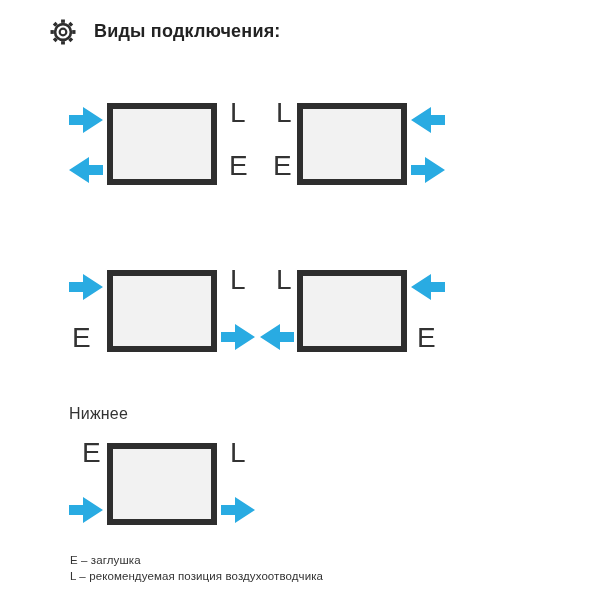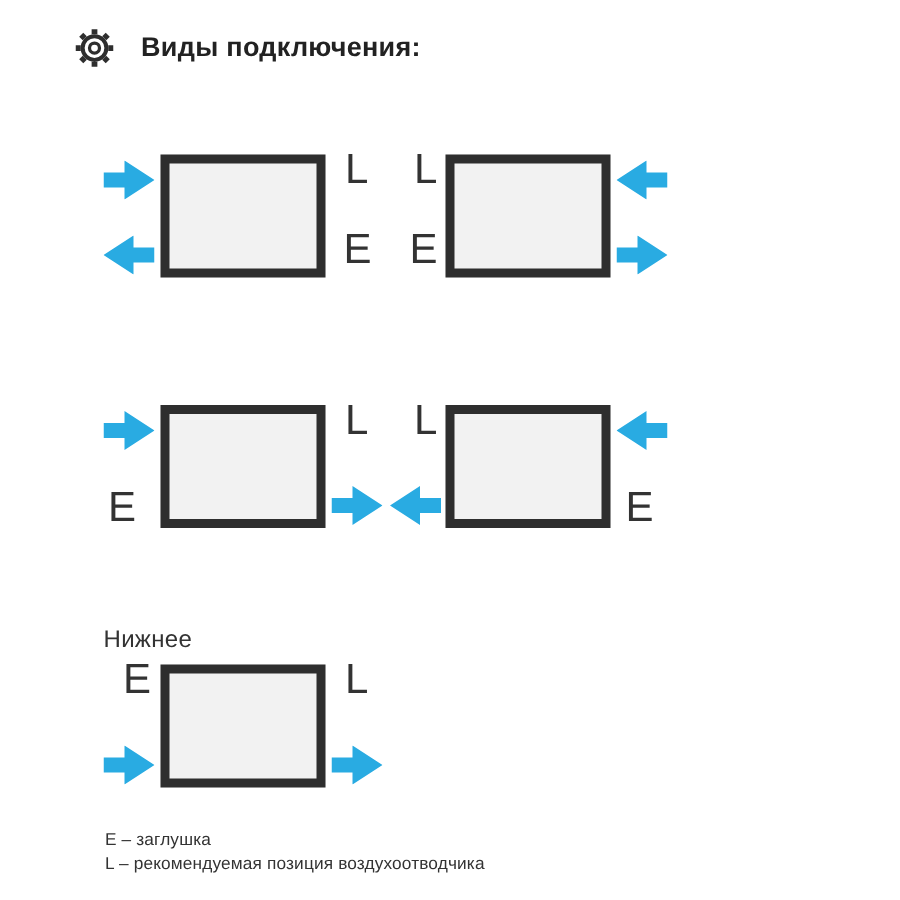--- a/index.html
+++ b/index.html
@@ -90,21 +90,21 @@
   <div class="box" style="left:265px; top:270px"></div>
   <div class="lab" style="left:244px; top:266px">L</div>
   <svg class="arrow left" style="left:228px; top:324px" viewBox="0 0 34 26">
       <path d="M0 8 H14 V0 L34 13 L14 26 V18 H0 Z"></path>
     </svg>
   <svg class="arrow left" style="left:379px; top:274px" viewBox="0 0 34 26">
       <path d="M0 8 H14 V0 L34 13 L14 26 V18 H0 Z"></path>
     </svg>
   <div class="lab" style="left:385px; top:324px">E</div>
 
-  <div class="section-title" style="top:418px">Нижнее</div>
+  <div class="section-title" style="top:405px">Нижнее</div>
 
   <div class="box" style="left:75px; top:443px"></div>
   <div class="lab" style="left:50px; top:439px">E</div>
   <div class="lab" style="left:198px; top:439px">L</div>
   <svg class="arrow" style="left:37px; top:497px" viewBox="0 0 34 26">
       <path d="M0 8 H14 V0 L34 13 L14 26 V18 H0 Z"></path>
     </svg>
   <svg class="arrow" style="left:189px; top:497px" viewBox="0 0 34 26">
       <path d="M0 8 H14 V0 L34 13 L14 26 V18 H0 Z"></path>
     </svg>

